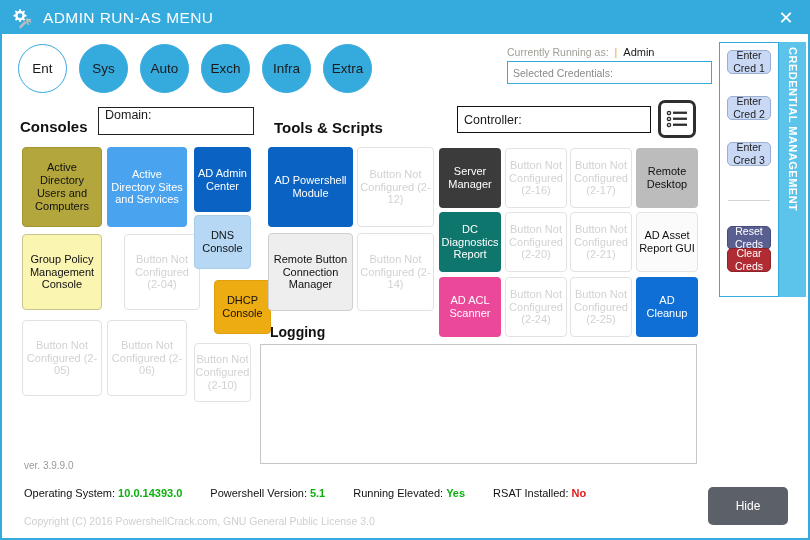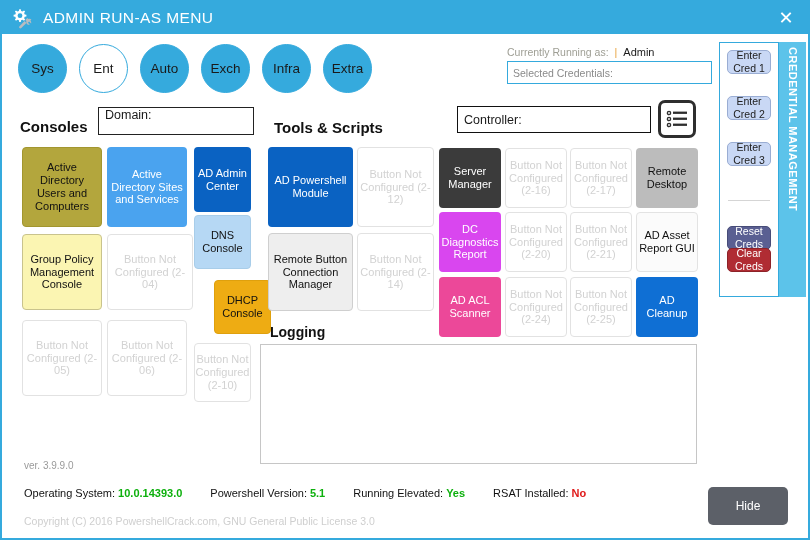--- a/index.html
+++ b/index.html
@@ -180,21 +180,21 @@
   .btn.olive    { background: #b3a63d; color: #111; border-color:#a2962f;}
   .btn.lblue    { background: #4aa3ef; color: #fff; }
   .btn.dblue    { background: #0a62c2; color: #fff; }
   .btn.paleblue { background: #b6d8f4; color: #111; border-color:#a8cde9; }
   .btn.amber    { background: #eeac13; color: #111; border-color:#dfa00d;margin-left:20px;}
   .btn.cream    { background: #fbf5b2; color: #111; border-color:#c9c38d;}
   .btn.lgray    { background: #eeeeee; color: #111; border-color:#cfcfcf;}
   .btn.dgray    { background: #3b3b3b; color: #fff; }
   .btn.mgray    { background: #bcbcbc; color: #111; }
   .btn.white    { background: #fbfbfb; color: #111; border-color:#e3e3e3;}
-  .btn.green    { background: #d946ef; color: #fff; }
+  .btn.green    { background: #0f766e; color: #fff; }
   .btn.navy     { background: #ec4899; color: #fff; }
   .btn.brightblue{ background: #0f6fd4; color: #fff; }
 
   
   .log-box {
     position: absolute;
     left: 258px; top: 342px;
     width: 437px; height: 120px;
     box-sizing: border-box;
     border: 1px solid #c6c6c6;
@@ -302,22 +302,22 @@
           <path d="M21.4 12.6c-.8-.8-2-1-3-.6l-1.1-1.1-2 2 1.1 1.1c-.4 1-.2 2.2.6 3 .8.8 1.9 1 2.9.7l-2-2 1.2-1.2 2 2c.3-1 .1-2.1-.7-2.9z"></path>
           <path d="M14.6 14.1l-5.1 5.1c-.5.5-.5 1.3 0 1.8.5.5 1.3.5 1.8 0l5.1-5.1z"></path>
         </g>
       </svg>
     </div>
     <div class="title-text">ADMIN RUN-AS MENU</div>
     <div class="close-btn">✕</div>
   </div>
 
   <div class="tab-row" id="tab-row">
+      <div class="tab-circle active">Ent</div>
       <div class="tab-circle">Sys</div>
-      <div class="tab-circle active">Ent</div>
       <div class="tab-circle">Auto</div>
       <div class="tab-circle">Exch</div>
       <div class="tab-circle">Infra</div>
       <div class="tab-circle">Extra</div>
     </div>
 
   <div class="running-row">
     <span class="running-label">Currently Running as:</span>
     <span class="running-sep">|</span>
     <span class="running-value">Admin</span>
@@ -346,21 +346,21 @@
       <rect x="7" y="8.6" width="14" height="2.3" fill="#2e2e2e"></rect>
       <rect x="7" y="14.6" width="14" height="2.3" fill="#2e2e2e"></rect>
     </svg>
   </div>
 
   <div id="consoles-grid">
       <div class="btn olive" style="left: 20px; top: 145px; width: 80px; height: 80px;">Active Directory Users and Computers</div>
       <div class="btn lblue" style="left: 105px; top: 145px; width: 80px; height: 80px;">Active Directory Sites and Services</div>
       <div class="btn dblue" style="left: 192px; top: 145px; width: 57px; height: 65px;">AD Admin Center</div>
       <div class="btn cream" style="left: 20px; top: 232px; width: 80px; height: 76px;">Group Policy Management Console</div>
-      <div class="btn unconf" style="left: 105px; top: 232px; width: 86px; height: 76px;">Button Not Configured (2-04)</div>
+      <div class="btn unconf" style="left: 122px; top: 232px; width: 76px; height: 76px;">Button Not Configured (2-04)</div>
       <div class="btn paleblue" style="left: 192px; top: 213px; width: 57px; height: 54px;">DNS Console</div>
       <div class="btn unconf" style="left: 20px; top: 318px; width: 80px; height: 76px;">Button Not Configured (2-05)</div>
       <div class="btn unconf" style="left: 105px; top: 318px; width: 80px; height: 76px;">Button Not Configured (2-06)</div>
       <div class="btn amber" style="left: 192px; top: 278px; width: 57px; height: 54px;">DHCP Console</div>
       <div class="btn unconf" style="left: 192px; top: 341px; width: 57px; height: 59px;">Button Not Configured (2-10)</div>
     </div>
   <div id="tools-grid">
       <div class="btn dblue" style="left: 266px; top: 145px; width: 85px; height: 80px;">AD Powershell Module</div>
       <div class="btn unconf" style="left: 355px; top: 145px; width: 77px; height: 80px;">Button Not Configured (2-12)</div>
       <div class="btn dgray" style="left: 437px; top: 146px; width: 62px; height: 60px;">Server Manager</div>

